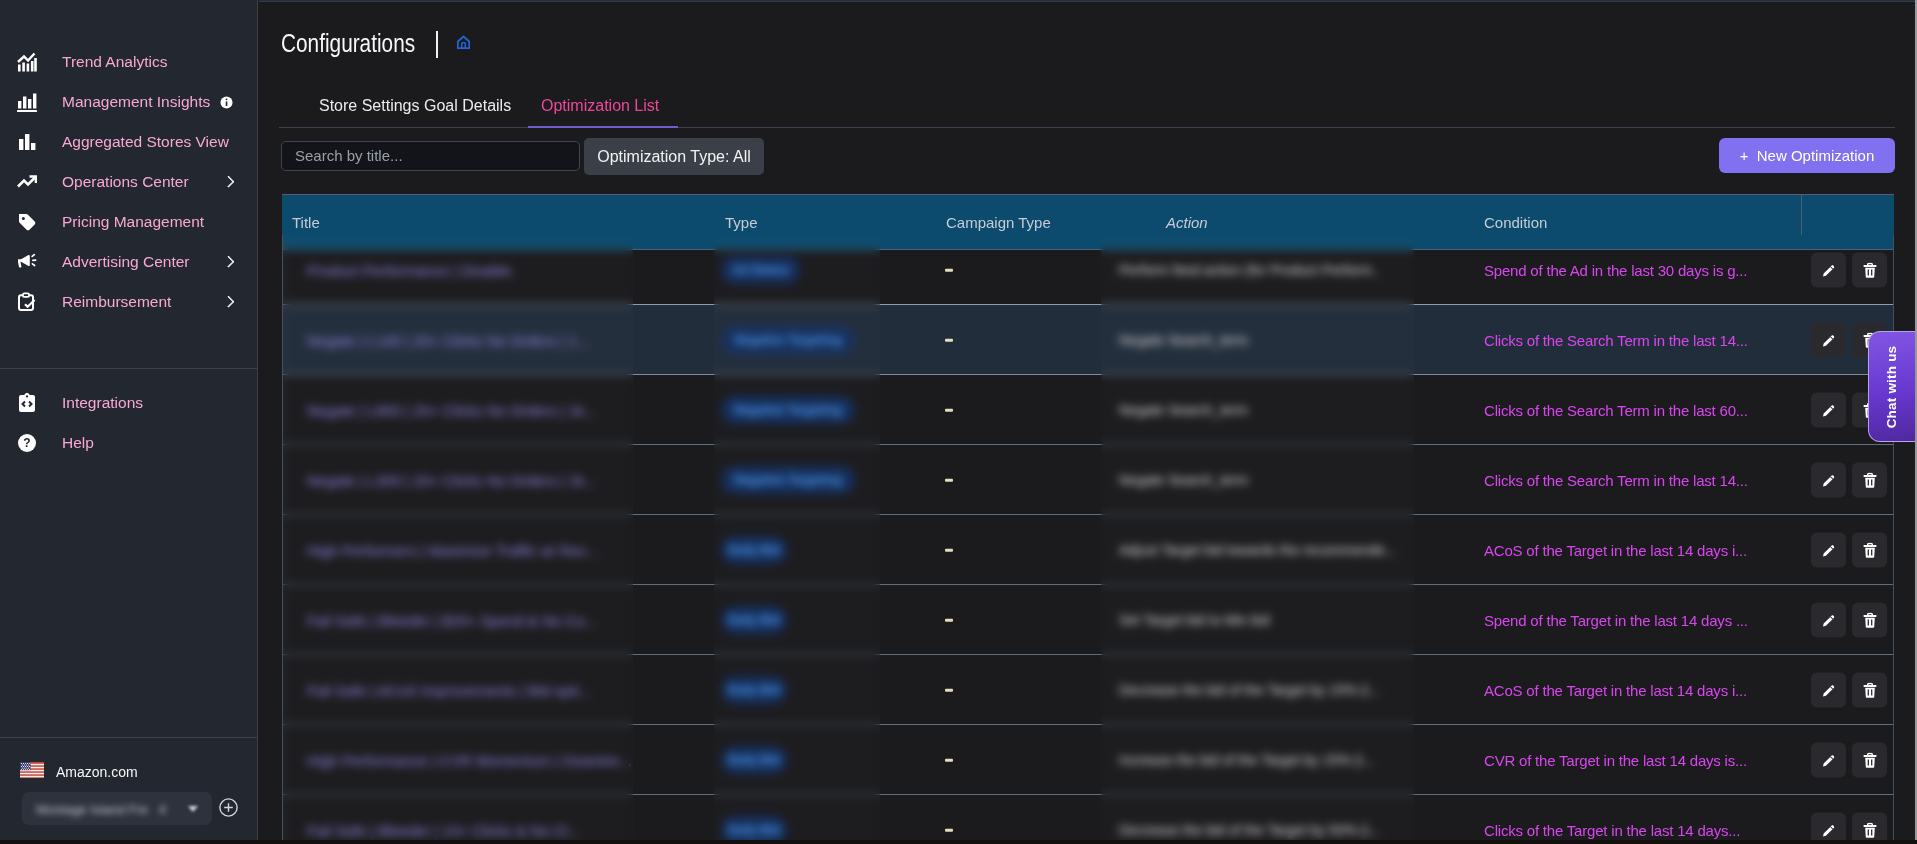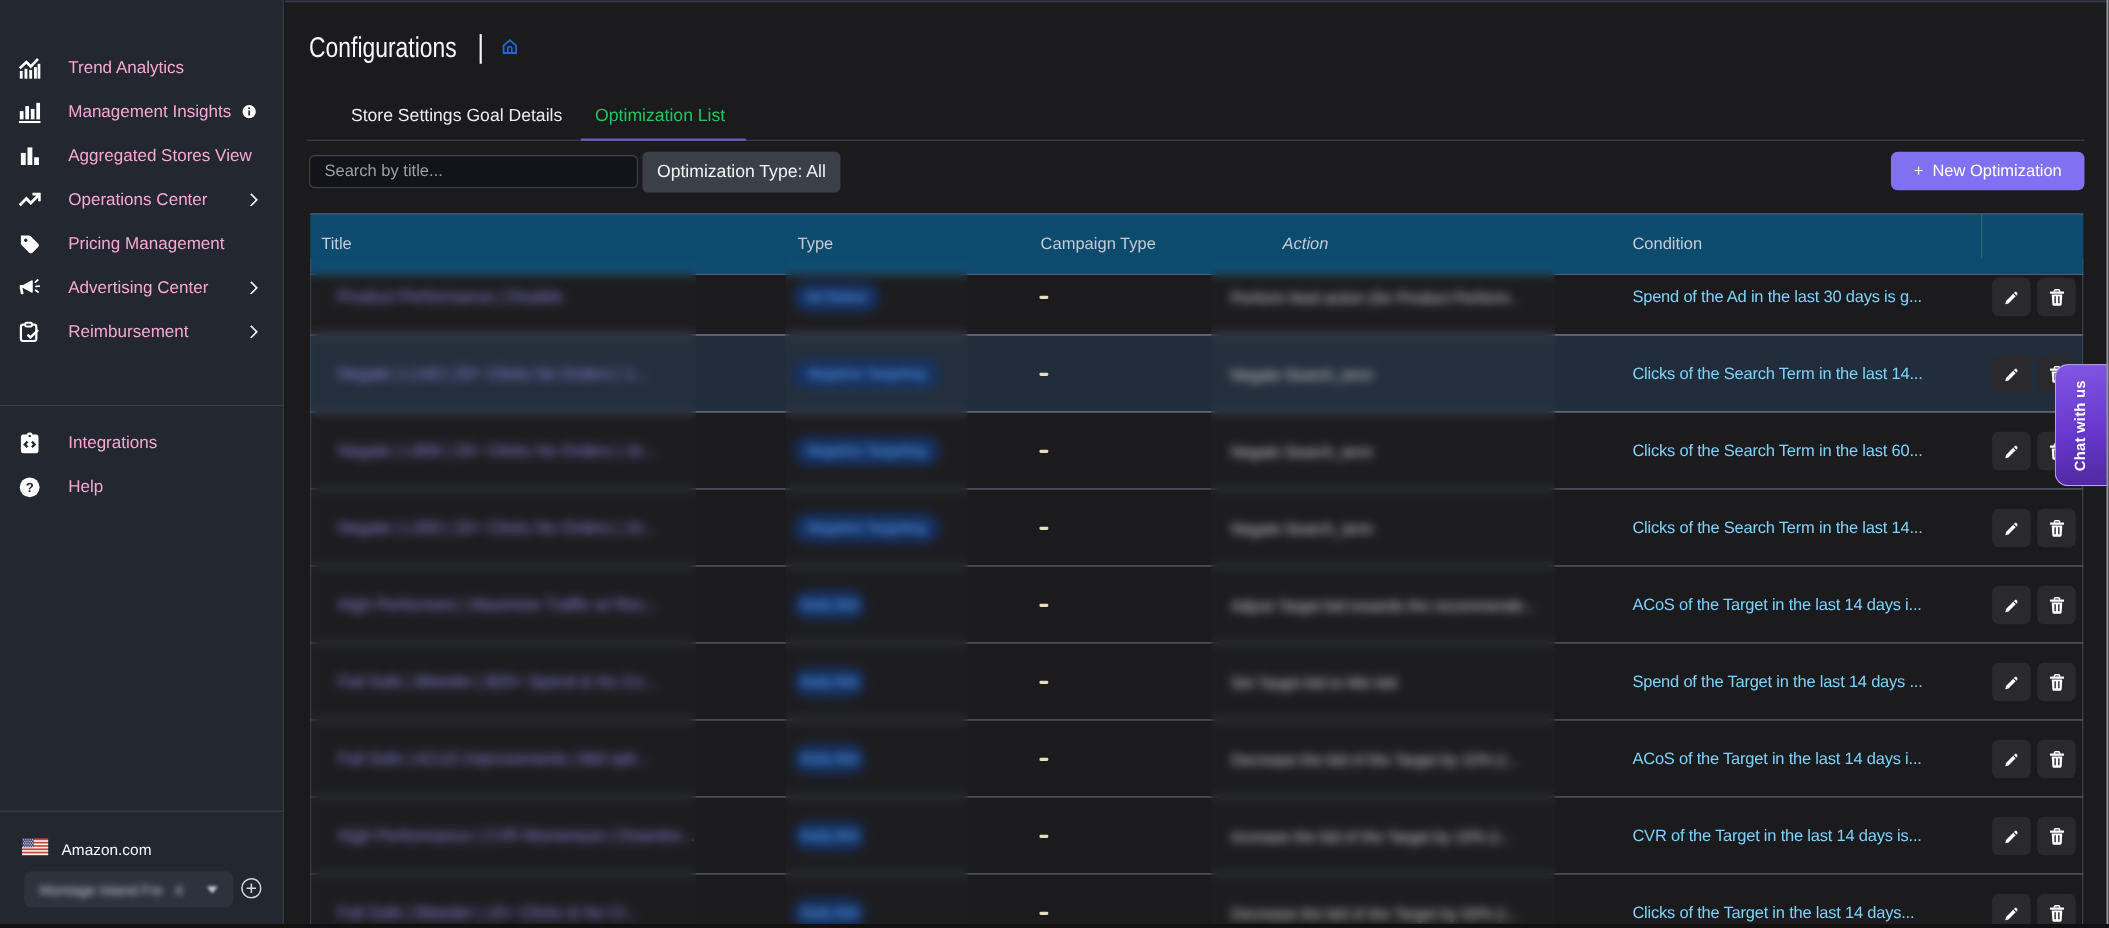--- a/index.html
+++ b/index.html
@@ -57,21 +57,21 @@
   .pill { position:absolute; left:441px; top:50%; transform:translateY(-50%);
           height:24px; border-radius:12px; background:#132f5f;
           color:#4e95e8; font-size:12px; font-weight:bold; line-height:24px;
           text-align:center; white-space:nowrap;
           box-shadow:0 0 7px 1px rgba(25,75,185,0.35); }
   .dash { position:absolute; left:663px; top:50%; transform:translateY(-50%);
           width:8px; height:2.5px; background:#e6ddbc; border-radius:1px; }
   .bact { position:absolute; left:837px; top:50%; transform:translateY(-50%);
           color:#d6d7d9; font-size:14px; white-space:nowrap; }
   .cond { position:absolute; left:1202px; top:50%; transform:translateY(-50%);
-          color:#7dd3fc; font-size:15px; letter-spacing:-0.2px; white-space:nowrap; }
+          color:#d946ef; font-size:15px; letter-spacing:-0.2px; white-space:nowrap; }
   .abtn { position:absolute; top:50%; transform:translateY(-50%); width:35px; height:35px;
           background:#2a2a2e; border-radius:6px; }
   .abtn svg { position:absolute; left:50%; top:50%; transform:translate(-50%,-50%); }
   .ebtn { left:1529px; }
   .dbtn { left:1570px; }
 
   
   #chattab { position:absolute; left:1868px; top:331px; width:49px; height:111px;
              border-radius:12px 0 0 12px;
              background:linear-gradient(172deg,#8256e3 0%,#6838cf 55%,#50289f 100%);
@@ -224,21 +224,21 @@
 
   <div id="pgtitle">Configurations</div>
   <div id="tdiv"></div>
   <svg class="abs" style="left:456px;top:35px;" width="15" height="15" viewBox="0 0 15 15">
       <path d="M1.8 6.5 L7.5 1.5 L13.2 6.5 V13.2 H1.8 Z" fill="none" stroke="#2166d9" stroke-width="1.7" stroke-linejoin="round"></path>
       <path d="M5.7 13 V9.2 a1.8 1.8 0 0 1 3.6 0 V13" fill="none" stroke="#2166d9" stroke-width="1.5"></path>
     </svg>
 
   <div class="tab" style="left:291px;margin-left:28px;">Store Settings</div>
   <div class="tab" style="left:424px;">Goal Details</div>
-  <div class="tab" style="left:541px; color:#22c55e;">Optimization List</div>
+  <div class="tab" style="left:541px; color:#ec4899;">Optimization List</div>
   <div id="tabline"></div>
   <div id="tabul"></div>
 
   <div id="search">Search by title...</div>
   <div id="opttype">Optimization Type: All</div>
   <div id="newopt">+&nbsp;&nbsp;New Optimization</div>
 
   <div id="thead">
     <div class="th" style="left:10px;">Title</div>
     <div class="th" style="left:443px;">Type</div>

